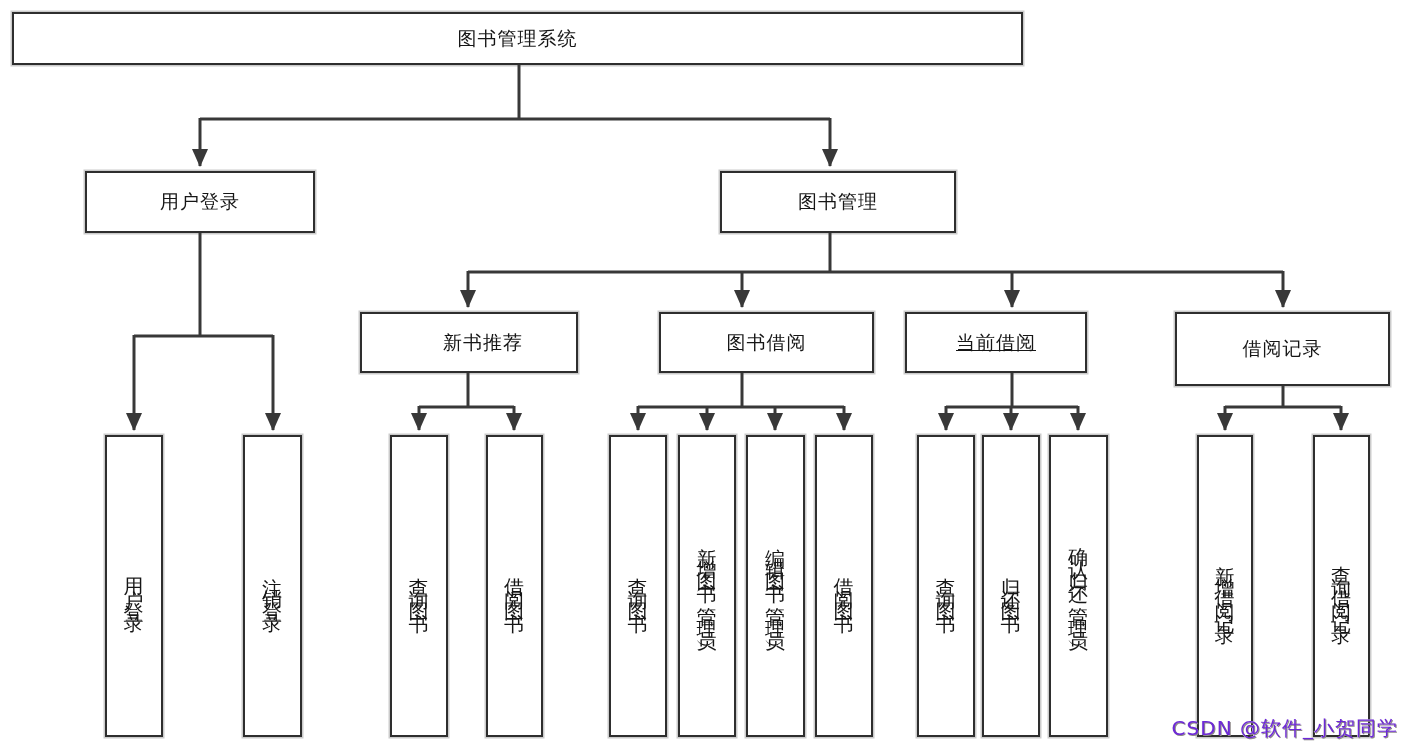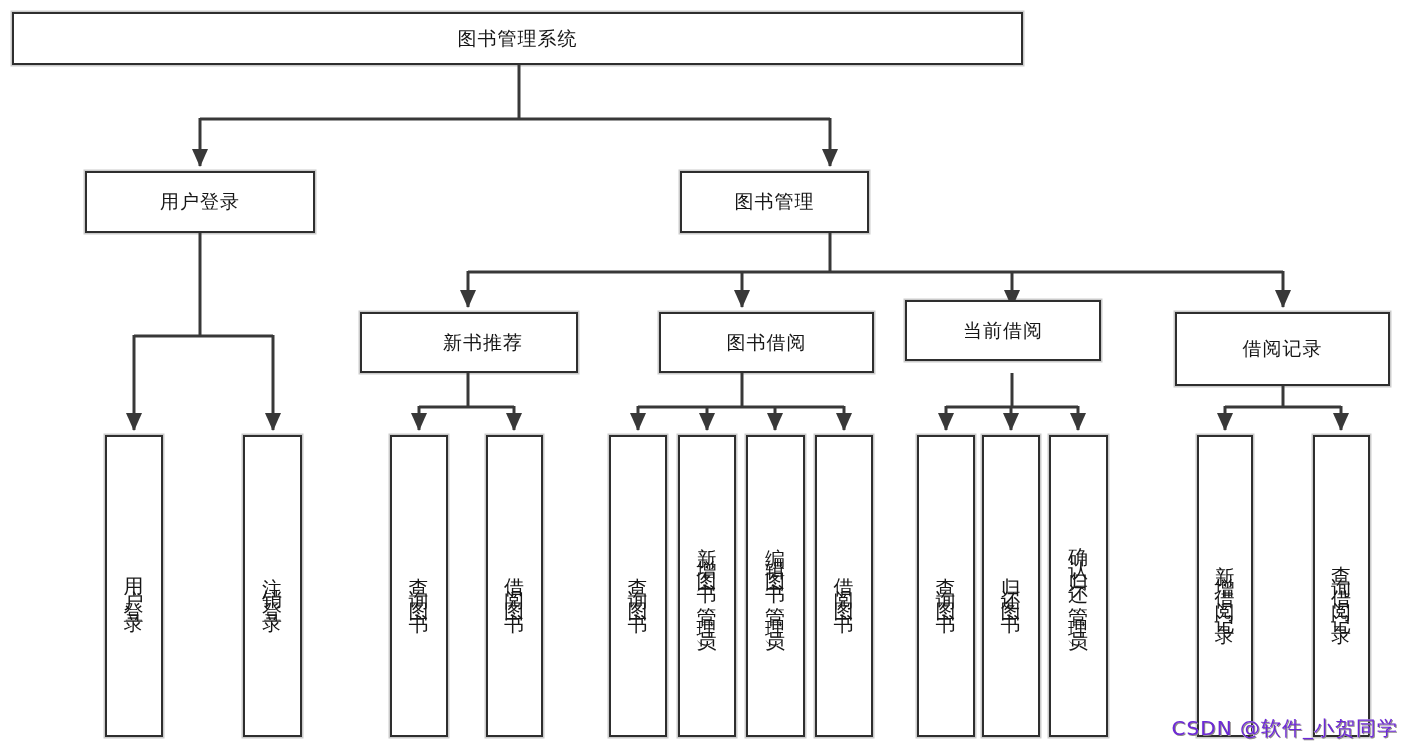--- a/index.html
+++ b/index.html
@@ -82,31 +82,31 @@
   </g>
 </svg>
 
 <div class="box" style="left:12px;top:12px;width:1011px;height:53px;">
   <span class="hlabel">图书管理系统</span>
 </div>
 
 <div class="box" style="left:85px;top:171px;width:230px;height:62px;">
   <span class="hlabel">用户登录</span>
 </div>
-<div class="box" style="left:680px;top:171px;width:189px;height:62px;">
+<div class="box" style="left:720px;top:171px;width:236px;height:62px;">
   <span class="hlabel">图书管理</span>
 </div>
 
 <div class="box" style="left:360px;top:312px;width:218px;height:61px;padding-left:28px;">
   <span class="hlabel">新书推荐</span>
 </div>
 <div class="box" style="left:659px;top:312px;width:215px;height:61px;">
   <span class="hlabel">图书借阅</span>
 </div>
-<div class="box" style="left:905px;top:300px;width:196px;height:61px;">
+<div class="box" style="left:905px;top:312px;width:182px;height:61px;text-decoration:underline;">
   <span class="hlabel">当前借阅</span>
 </div>
 <div class="box" style="left:1175px;top:312px;width:215px;height:74px;">
   <span class="hlabel">借阅记录</span>
 </div>
 
 <div class="box" style="left:105px;top:435px;width:58px;height:302px;">
   <span class="vtext">用户登录</span>
 </div>
 <div class="box" style="left:243px;top:435px;width:59px;height:302px;">

